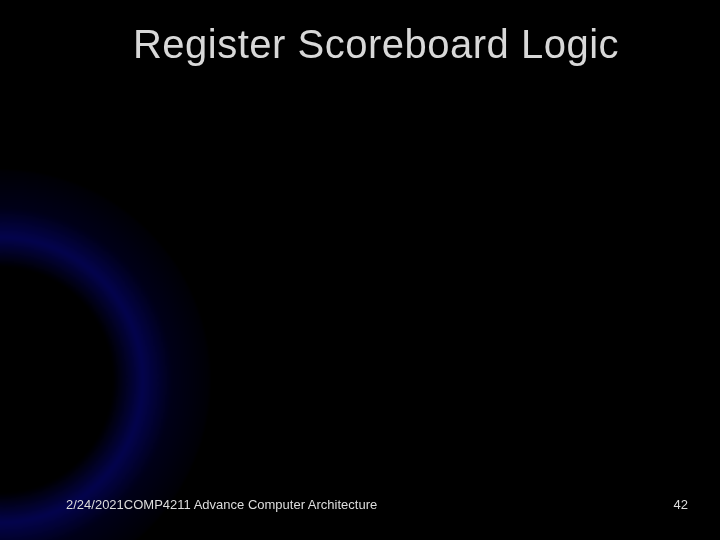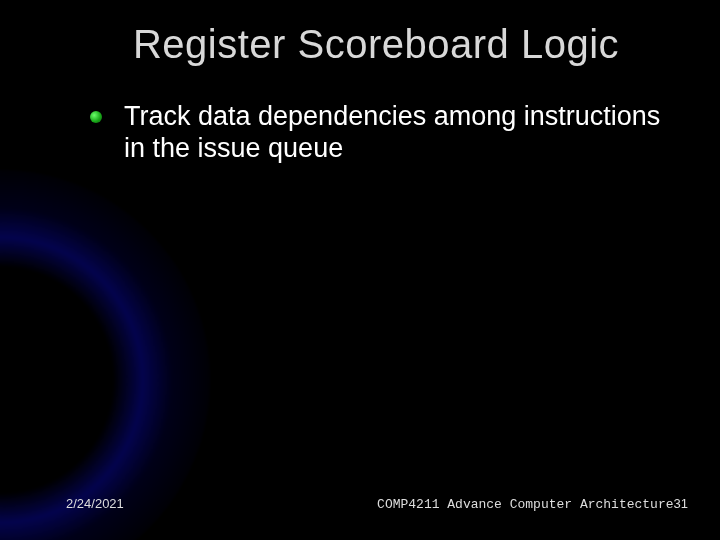--- a/index.html
+++ b/index.html
@@ -72,41 +72,37 @@
     left: 0;
     bottom: 28px;
     width: 720px;
     padding: 0 40px 0 58px;
     display: flex;
     align-items: baseline;
     color: #ddd;
     font-size: 13px;
   }
   .footer-date { flex: 0 0 auto; }
-  .footer-center { flex: 1 1 auto; text-align: right; font-family: Liberation Mono, monospace; }
+  .footer-center { flex: 1 1 auto; text-align: left; }
   .footer-page { flex: 0 0 auto; }
 </style>
 </head>
 <body>
 
 <div class="bg-arc"></div>
 
 <div class="slide">
 
   <h1 class="title">Register Scoreboard Logic</h1>
 
   <div class="body">
 
-    <div class="bullet-item">
-      <span class="bullet-dot"></span>
-      <span>Track data dependencies among instructions in the issue queue</span>
-    </div>
 
 
   </div>
 
   <div class="footer">
     <span class="footer-date">2/24/2021</span>
     <span class="footer-center">COMP4211 Advance Computer Architecture</span>
-    <span class="footer-page">31</span>
+    <span class="footer-page">42</span>
   </div>
 
 </div>
 
 </body></html>

